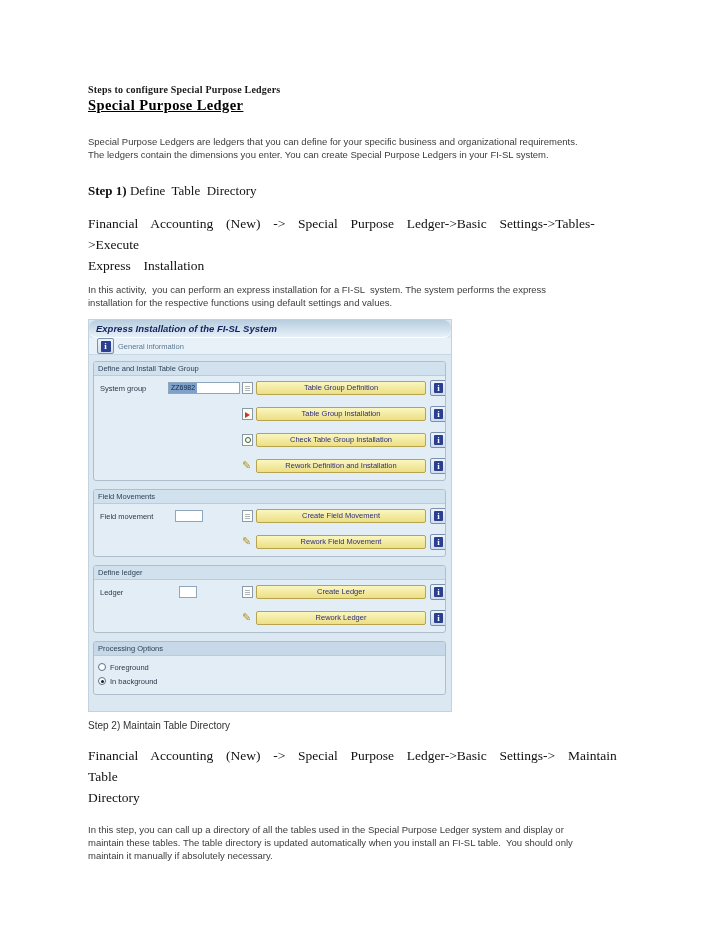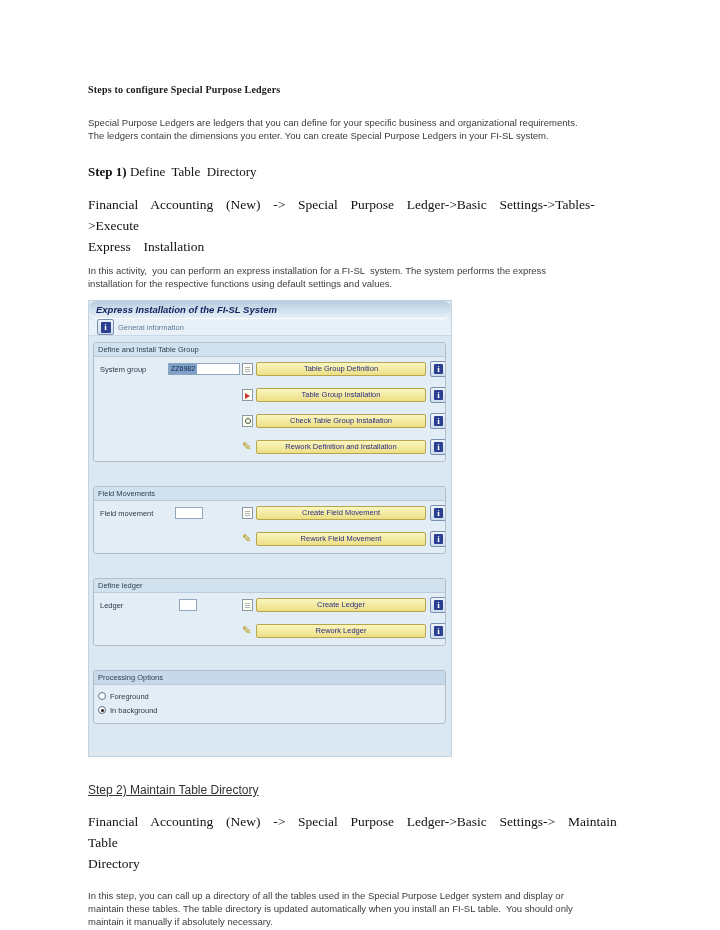--- a/index.html
+++ b/index.html
@@ -15,35 +15,35 @@
   .h-main{font-family:"Liberation Serif",serif;font-weight:bold;font-size:14.5px;color:#000;
           text-decoration:underline;margin-top:2px;letter-spacing:.4px;}
   .body-text{font-size:9.5px;line-height:13px;color:#3c3c3c;white-space:pre-wrap;width:560px;}
   .intro{margin-top:21px;}
   .step1{margin-top:22px;font-family:"Liberation Serif",serif;font-size:13px;color:#111;white-space:pre-wrap;}
   .step1 .b{font-weight:bold;}
   .imgpath{margin-top:20px;font-family:"Liberation Serif",serif;font-weight:bold;font-size:13px;color:#000;}
   .serif-path{margin-top:14px;font-family:"Liberation Serif",serif;font-size:13.5px;line-height:21px;color:#101010;
               white-space:pre-wrap;word-spacing:3px;width:552px;}
   .activity{margin-top:7px;}
-  .step2-title{margin-top:26px;font-size:12px;color:#333;text-decoration:underline;}
+  .step2-title{margin-top:8px;font-size:10px;color:#333;}
   .step2-text{margin-top:15px;}
 
   
   .sap{width:364px;margin-top:10px;background:#dbe7f1;border:1px solid #c3d2e0;box-sizing:border-box;
        font-family:"Liberation Sans",sans-serif;}
   .sap-title{height:17px;line-height:17px;background:linear-gradient(#b7cddf,#e7f0f8);
              color:#12215e;font-weight:bold;font-style:italic;font-size:9.5px;padding-left:7px;
              border-bottom:1px solid #ffffff;border-radius:8px;}
   .sap-toolbar{height:16px;display:flex;align-items:center;gap:4px;background:#e9f1f8;
                border-bottom:1px solid #c9d8e6;padding-left:4px;}
   .sap-toolbar .tb-text{font-size:7.5px;color:#5a7a96;}
   .sap-body{padding:6px 5px 8px 4px;}
 
-  .grp{background:#e3edf6;border:1px solid #aebecd;border-radius:3px;margin-bottom:24px;overflow:hidden;}
+  .grp{background:#e3edf6;border:1px solid #aebecd;border-radius:3px;margin-bottom:8px;overflow:hidden;}
   .grp-title{height:13px;line-height:13px;font-size:7.5px;color:#2e4257;padding-left:4px;
              background:#d2e1ee;border-bottom:1px solid #bccbd9;}
   .grp-title.darker{background:#c7d8e8;}
   .grp-body{padding:5px 4px 5px 4px;}
 
   .row{display:flex;align-items:center;height:14px;margin-bottom:12px;}
   .row:last-child{margin-bottom:2px;}
   .leftcol{width:144px;display:flex;align-items:center;flex:none;}
   .fld-label{font-size:7.5px;color:#2a3a4a;padding-left:2px;}
   .fld-input{height:12px;background:#fff;border:1px solid #8fa6bc;box-sizing:border-box;
@@ -82,20 +82,21 @@
          margin-right:4px;position:relative;box-sizing:border-box;}
   .radio.sel::after{content:"";position:absolute;left:1.5px;top:1.5px;width:3px;height:3px;border-radius:50%;background:#222;}
   .radio-label{font-size:7.5px;color:#2a3a4a;}
 </style>
 </head>
 <body>
 
 <div class="page">
 
   <div class="h-small">Steps to configure Special Purpose Ledgers</div>
+  <div class="h-main">Special Purpose Ledger</div>
 
   <div class="body-text intro">Special Purpose Ledgers are ledgers that you can define for your specific business and organizational requirements.
 The ledgers contain the dimensions you enter. You can create Special Purpose Ledgers in your FI-SL system.</div>
 
   <div class="step1"><span class="b">Step 1)</span><span> Define  Table  Directory</span></div>
 
 
   <div class="serif-path">Financial  Accounting  (New)  -&gt;  Special  Purpose  Ledger-&gt;Basic  Settings-&gt;Tables-&gt;Execute
 Express  Installation</div>
 

